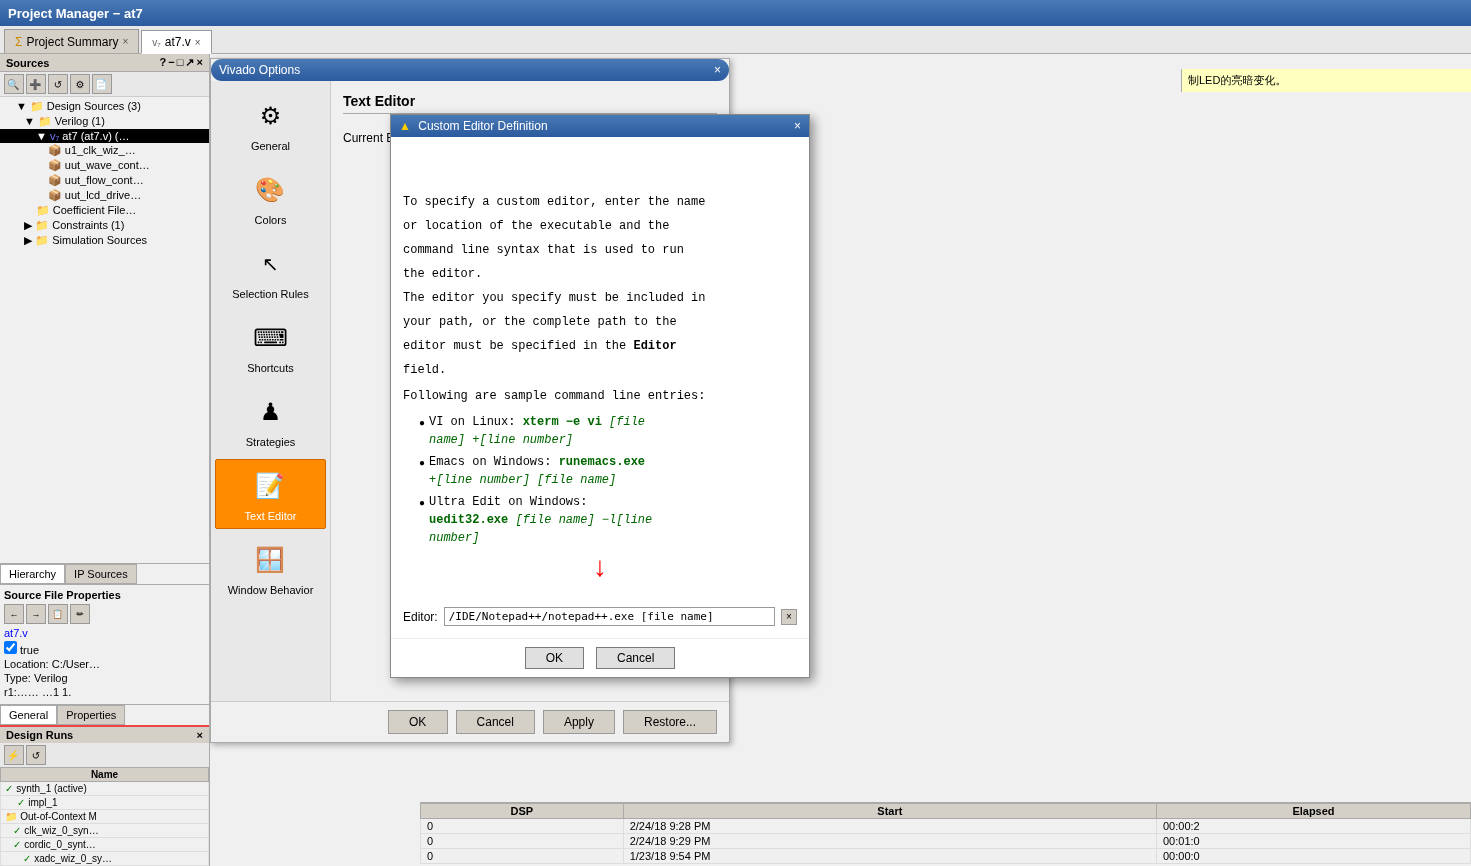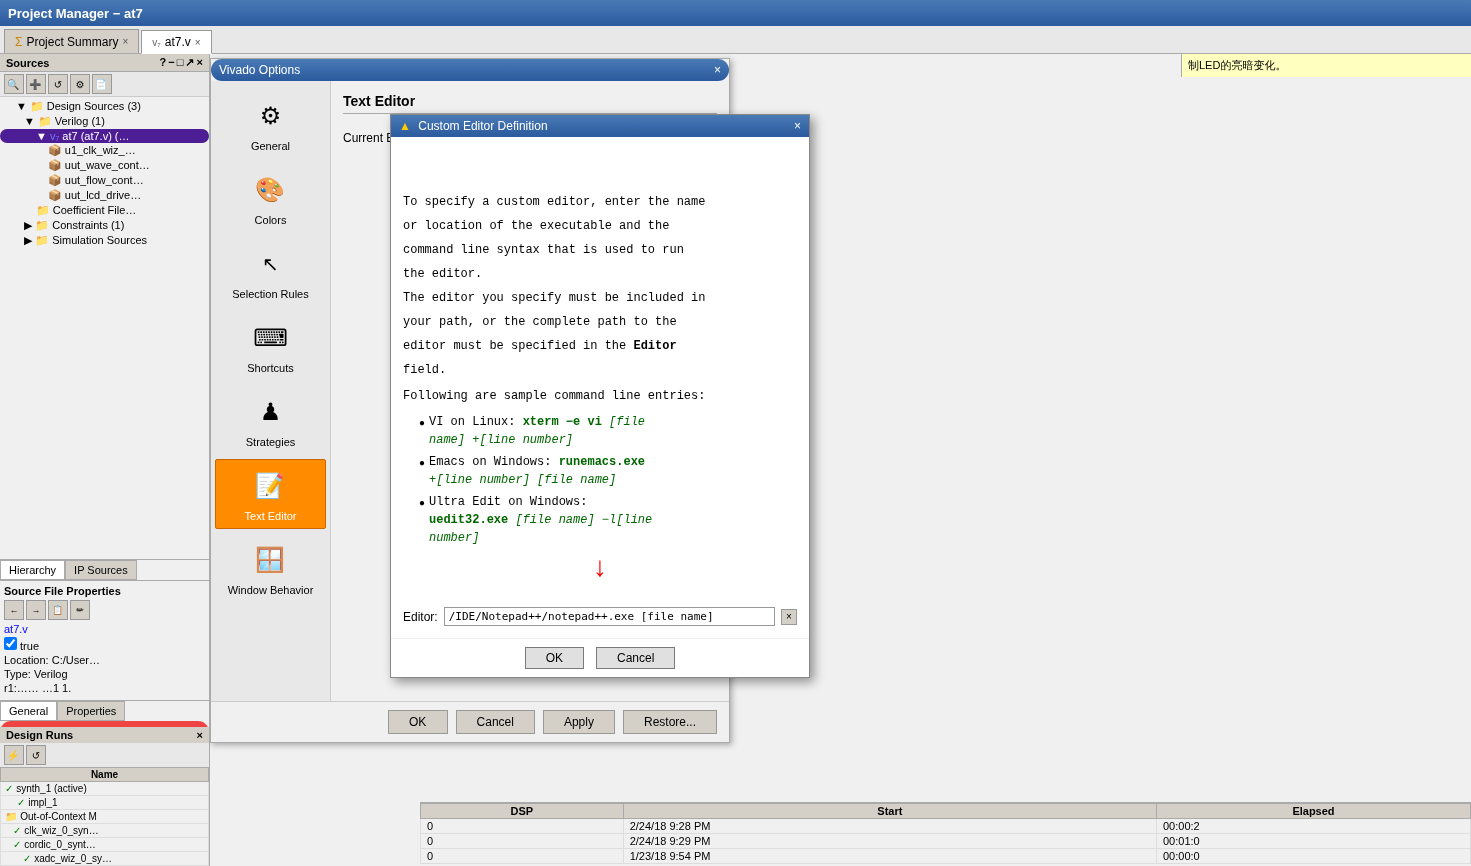--- a/index.html
+++ b/index.html
@@ -90,21 +90,21 @@
       flex: 1;
       overflow-y: auto;
       padding: 2px 0;
       font-size: 11px;
     }
     .tree-item {
       padding: 1px 4px 1px 16px;
       cursor: pointer;
       white-space: nowrap;
     }
-    .tree-item.selected { background: #4c1d95; color: white; border-radius: 7px; }
+    .tree-item.selected { background: #000000; color: white; }
     .tree-item.indent1 { padding-left: 24px; }
     .tree-item.indent2 { padding-left: 36px; }
     .tree-item.indent3 { padding-left: 48px; }
 
     .tabs-row {
       display: flex;
       border-top: 1px solid #aaa;
     }
     .panel-tab {
       padding: 3px 8px;
@@ -122,23 +122,22 @@
       font-size: 11px;
     }
     .sfp-label { font-weight: bold; margin-bottom: 3px; }
     .sfp-arrows { display: flex; gap: 2px; margin-bottom: 3px; }
     .sfp-arrows button { width: 20px; height: 20px; font-size: 9px; border: 1px solid #999; background: #d4d0c8; cursor: pointer; }
     .sfp-field { margin-bottom: 2px; }
     .sfp-name { color: #00f; }
 
     
     .dr-section {
-      border-top: 6px solid #ef4444;
-      font-size: 11px;
-      border-radius: 11px;
+      border-top: 2px solid #ef4444;
+      font-size: 11px;
     }
     .dr-header {
       background: #d4d0c8;
       padding: 2px 6px;
       font-weight: bold;
       display: flex; align-items: center; justify-content: space-between;
     }
     .dr-toolbar { display: flex; padding: 2px 4px; gap: 2px; background: #e8e8e8; }
     .dr-table { width: 100%; border-collapse: collapse; }
     .dr-table th { background: #d4d0c8; border: 1px solid #aaa; padding: 1px 4px; font-size: 10px; }
@@ -324,21 +323,21 @@
       border: 1px solid #7a7a7a;
       background: #e0e0e0;
       cursor: pointer;
       font-size: 12px;
     }
 
     
     .right-hint {
       position: absolute;
       right: 0;
-      top: 0;
+      top: 15px;
       width: 290px;
       background: #ffffc0;
       padding: 4px 6px;
       font-size: 11px;
       border-left: 1px solid #aaa;
     }
 
     
     .bottom-area {
       position: absolute;

